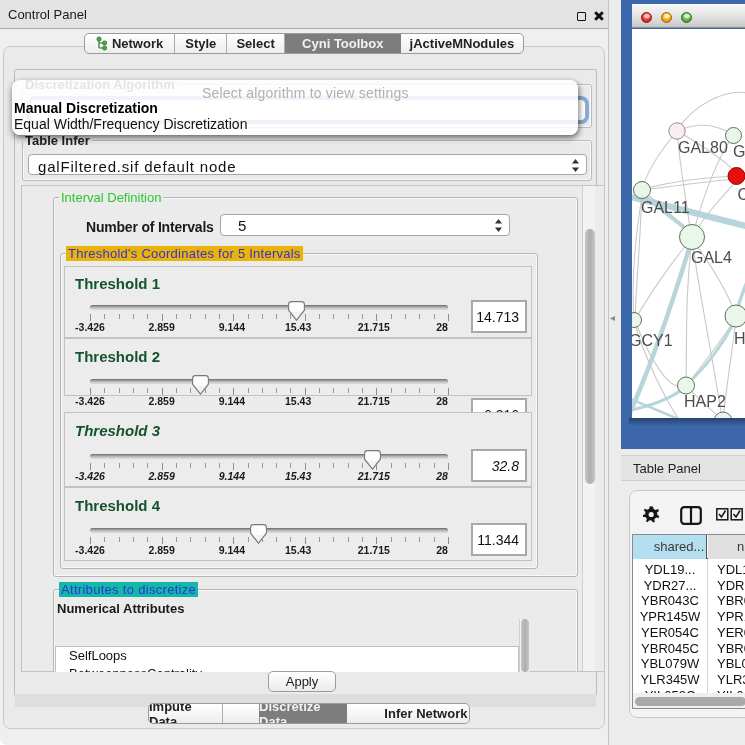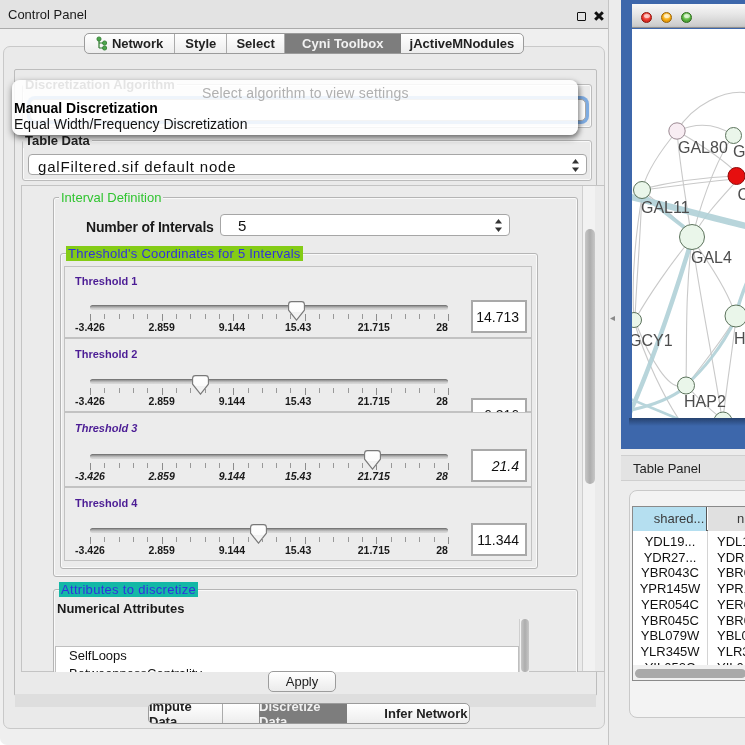--- a/index.html
+++ b/index.html
@@ -44,21 +44,21 @@
 
 
 .spanel { position:absolute; left:64px; width:468px; background:#ececec; border:1px solid #c2c2c2; }
 .strack { position:absolute; left:89px; width:358px; height:5px; border-radius:2.5px;
   background:linear-gradient(#8e8e8e,#c9c9c9 55%,#dcdcdc); border-top:1px solid #787878; }
 .sthumb { position:absolute; width:17px; height:20px; }
 .svalue { position:absolute; left:406px; width:56px; height:33px; background:#fff;
   border:2px solid #a9a9a9; font-size:14px; color:#111; text-align:right; padding:7px 6px 0 0; }
 .slabels { position:absolute; left:0; width:468px; font-size:10.5px; font-weight:bold; color:#1a1a1a; }
 .slabels span { position:absolute; transform:translateX(-50%); }
-.sttl { position:absolute; left:10px; font-size:11px; font-weight:bold; color:#4c1d95; }
+.sttl { position:absolute; left:10px; font-size:15px; font-weight:bold; color:#14532d; }
 .sticks { position:absolute; width:359px; height:4.5px;
   background:repeating-linear-gradient(90deg,#989898 0 1px,transparent 1px 14.32px); }
 .smajor { position:absolute; width:359px; height:7px;
   background:repeating-linear-gradient(90deg,#8c8c8c 0 1px,transparent 1px 71.6px); }
 
 
 #attrlist { left:55px; top:619px; width:464px; height:53px; background:#fff; border:1px solid #bfbfbf;margin-top:28px; }
 #attrlist div { font-size:13px; color:#111; padding-left:13px; height:17.5px; padding-top:1px; }
 
 .vscroll { position:absolute; background:#f2f2f2; border-left:1px solid #cfcfcf; }
@@ -85,21 +85,21 @@
 .tl::after { content:""; position:absolute; left:2.2px; top:1px; width:6px; height:3.5px; border-radius:50%; background:rgba(255,255,255,0.55); }
 #canvas { left:632px; top:29px; width:113px; height:389px; background:#fff; overflow:hidden; }
 #fshadow { left:629px; top:418px; width:116px; height:8px; background:linear-gradient(#26426f,#3d67ab); }
 #tpgap { left:621px; top:449px; width:124px; height:6px; background:#ececec; }
 #tpbar { left:621px; top:455px; width:124px; height:26px; background:#e3e3e3;
   border-top:1px solid #cfcfcf; border-bottom:1px solid #cfcfcf; }
 #tpbar span { position:absolute; left:12px; top:5px; font-size:13px; color:#222; }
 #tpbg { left:621px; top:481px; width:124px; height:264px; background:#ececec; }
 #tablepanel { left:629px; top:490px; width:130px; height:228px; background:#f3f3f3;
   border:1px solid #c9c9c9; border-radius:8px; }
-#tablewrap { left:632px; top:506px; width:113px; height:175px; background:#fff;
+#tablewrap { left:632px; top:534px; width:113px; height:175px; background:#fff;
   border:1px solid #8a8a8a; border-right:none; overflow:hidden; }
 #thead { position:absolute; left:0; top:0; width:113px; height:24px;
   border-bottom:1px solid #666; font-size:13px; color:#3a3a3a; }
 #thead .cell1 { position:absolute; left:0; top:0; width:74px; height:24px; background:#b5dff0; border-right:1px solid #555; }
 #thead .cell2 { position:absolute; left:75px; top:0; width:38px; height:24px; background:#e0e0e0; }
 #thead .c1 { position:absolute; left:9px; top:4px; width:74px; text-align:center; }
 #thead .c2 { position:absolute; left:104px; top:4px; }
 #tcol { position:absolute; left:74px; top:24px; width:1px; height:135px; background:#d4d4d4; }
 .trow { position:absolute; width:113px; font-size:13px; color:#111; }
 .trow .c1 { position:absolute; left:0; width:74px; text-align:center; }
@@ -136,21 +136,21 @@
     <div class="sel" style="width:120px;">Cyni Toolbox</div>
     <div style="width:126px;">jActiveMNodules</div>
   </div>
 
   <div class="grp" style="left:22px; top:84px; width:570px; height:44px;"></div>
   <div class="gtitle b" style="left:23px; top:77px; color:#333;">Discretization Algorithm</div>
   <div class="combo" style="left:30px; top:99px; width:556px; height:22px; border-radius:5px;
        box-shadow:0 0 0 3px rgba(90,150,220,0.75);"></div>
 
   <div class="grp" style="left:22px; top:140px; width:570px; height:41px;"></div>
-  <div class="gtitle b" style="left:23px; top:133px; color:#222;">Table Data</div>
+  <div class="gtitle b" style="left:23px; top:133px; color:#222;">Table Infer</div>
   <div class="combo" style="left:28px; top:154px; width:559px; height:21px;">
     <span class="ctext">galFiltered.sif default node</span>
     <svg class="stepper" viewBox="0 0 9 13">
         <path d="M4.5 0 L8 4.5 L1 4.5 Z" fill="#333"></path>
         <path d="M4.5 13 L8 8.5 L1 8.5 Z" fill="#333"></path>
       </svg>
   </div>
 
   <div class="abs" id="scrollarea" style="left:21px; top:185px; width:584px; height:487px;
        border:1px solid #c4c4c4; overflow:hidden; background:#ebebeb;">
@@ -163,21 +163,21 @@
     <div class="abs b" style="left:65px; top:34px; font-size:14px; letter-spacing:-0.2px;">Number of Intervals</div>
     <div class="combo" style="left:199px; top:29px; width:290px; height:22px;">
       <span class="ctext" style="left:17px; top:2px;">5</span>
       <svg class="stepper" viewBox="0 0 9 13">
           <path d="M4.5 0 L8 4.5 L1 4.5 Z" fill="#333"></path>
           <path d="M4.5 13 L8 8.5 L1 8.5 Z" fill="#333"></path>
         </svg>
     </div>
 
     <div class="grp" style="left:39px; top:68px; width:478px; height:316px; border-color:#b5b5b5;"></div>
-    <div class="gtitle" style="left:45px; top:61px; color:#3032dd; background:#84cc16; letter-spacing:0.25px;">Threshold's Coordinates for 5 Intervals</div>
+    <div class="gtitle" style="left:45px; top:61px; color:#3032dd; background:#eab308; letter-spacing:0.25px;">Threshold's Coordinates for 5 Intervals</div>
 
     <div class="spanel" style="left:43px; top:81px; height:72px;">
       <div class="sttl" style="top:8px;">Threshold 1</div>
       <div class="strack" style="top:38px; left:25px;"></div>
       <svg class="sthumb" style="left:223px; top:34px;" viewBox="0 0 17 20">
           <defs>
             <linearGradient id="tg" x1="0" y1="0" x2="0" y2="1">
               <stop offset="0" stop-color="#ffffff"></stop>
               <stop offset="0.55" stop-color="#fbfbfb"></stop>
               <stop offset="0.56" stop-color="#f1f1f1"></stop>
@@ -191,21 +191,21 @@
       <div class="slabels" style="top:53.5px;">
           <span style="left:25px;">-3.426</span>
           <span style="left:96.6px;">2.859</span>
           <span style="left:166.9px;">9.144</span>
           <span style="left:233.1px;">15.43</span>
           <span style="left:308.8px;">21.715</span>
           <span style="left:377px;">28</span>
         </div>
       <div class="svalue" style="top:33px;">14.713</div>
     </div>
-    <div class="spanel" style="left:43px; top:153px; height:74px;">
+    <div class="spanel" style="left:43px; top:153px; height:58px;">
       <div class="sttl" style="top:9px;">Threshold 2</div>
       <div class="strack" style="top:40px; left:25px;"></div>
       <svg class="sthumb" style="left:127px; top:36px;" viewBox="0 0 17 20">
           <path d="M3.5 0.6 L13.5 0.6 Q16.4 0.6 16.4 3.5 L16.4 9.2 L8.5 19.2 L0.6 9.2 L0.6 3.5 Q0.6 0.6 3.5 0.6 Z" fill="url(#tg)" stroke="#787878" stroke-width="1.1"></path>
         </svg>
       <div class="sticks" style="top:49px; left:25px;"></div>
         <div class="smajor" style="top:49px; left:25px;"></div>
       <div class="slabels" style="top:55.5px;">
           <span style="left:25px;">-3.426</span>
           <span style="left:96.6px;">2.859</span>
@@ -225,21 +225,21 @@
       <div class="sticks" style="top:50px; left:25px;"></div>
         <div class="smajor" style="top:50px; left:25px;"></div>
       <div class="slabels" style="top:56.5px;">
           <span style="left:25px;">-3.426</span>
           <span style="left:96.6px;">2.859</span>
           <span style="left:166.9px;">9.144</span>
           <span style="left:233.1px;">15.43</span>
           <span style="left:308.8px;">21.715</span>
           <span style="left:377px;">28</span>
         </div>
-      <div class="svalue" style="top:36px;">21.4</div>
+      <div class="svalue" style="top:36px;">32.8</div>
     </div>
     <div class="spanel" style="left:43px; top:302px; height:74px;">
       <div class="sttl" style="top:9px;">Threshold 4</div>
       <div class="strack" style="top:40px; left:25px;"></div>
       <svg class="sthumb" style="left:185px; top:36px;" viewBox="0 0 17 20">
           <path d="M3.5 0.6 L13.5 0.6 Q16.4 0.6 16.4 3.5 L16.4 9.2 L8.5 19.2 L0.6 9.2 L0.6 3.5 Q0.6 0.6 3.5 0.6 Z" fill="url(#tg)" stroke="#787878" stroke-width="1.1"></path>
         </svg>
       <div class="sticks" style="top:49px; left:25px;"></div>
         <div class="smajor" style="top:49px; left:25px;"></div>
       <div class="slabels" style="top:55.5px;">

